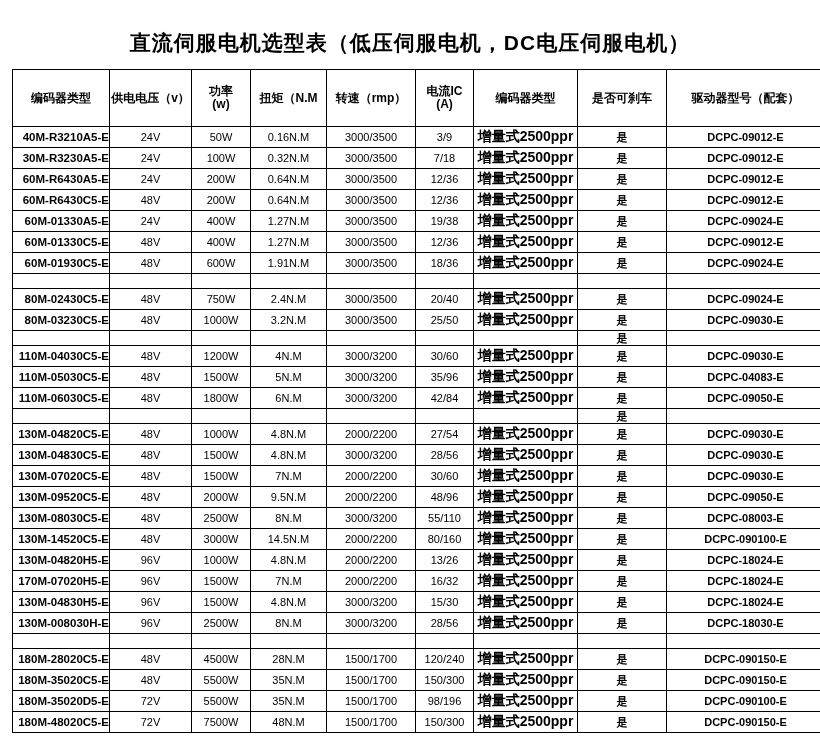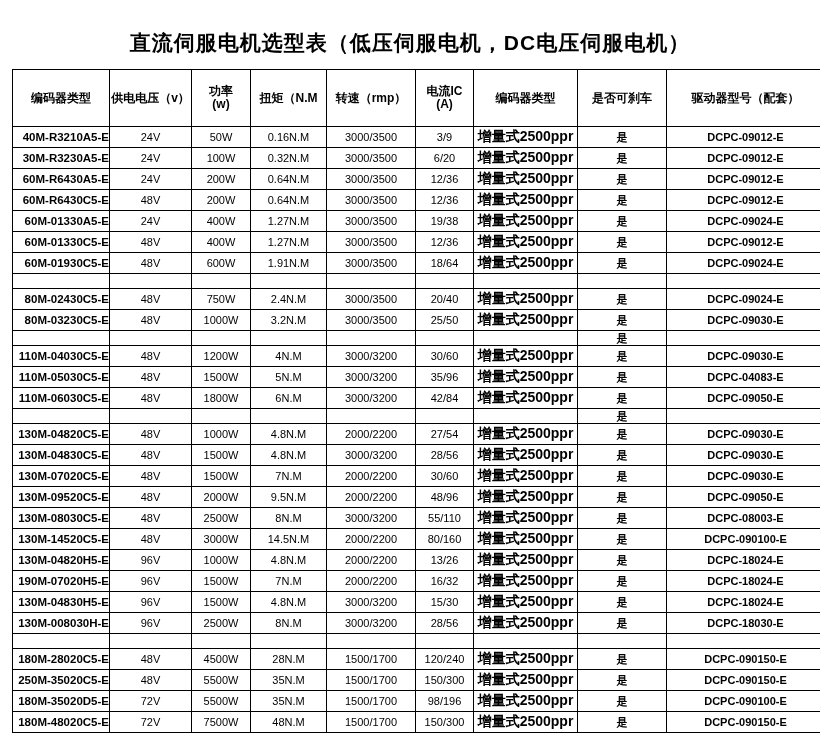--- a/index.html
+++ b/index.html
@@ -128,21 +128,21 @@
           <td class="encoder">增量式2500ppr</td>
           <td class="brake">是</td>
           <td class="driver">DCPC-09012-E</td>
         </tr>
         <tr>
           <td class="model">30M-R3230A5-E</td>
           <td class="voltage">24V</td>
           <td class="power">100W</td>
           <td class="torque">0.32N.M</td>
           <td class="speed">3000/3500</td>
-          <td class="current">6/20</td>
+          <td class="current">7/18</td>
           <td class="encoder">增量式2500ppr</td>
           <td class="brake">是</td>
           <td class="driver">DCPC-09012-E</td>
         </tr>
         <tr>
           <td class="model">60M-R6430A5-E</td>
           <td class="voltage">24V</td>
           <td class="power">200W</td>
           <td class="torque">0.64N.M</td>
           <td class="speed">3000/3500</td>
@@ -183,21 +183,21 @@
           <td class="encoder">增量式2500ppr</td>
           <td class="brake">是</td>
           <td class="driver">DCPC-09012-E</td>
         </tr>
         <tr>
           <td class="model">60M-01930C5-E</td>
           <td class="voltage">48V</td>
           <td class="power">600W</td>
           <td class="torque">1.91N.M</td>
           <td class="speed">3000/3500</td>
-          <td class="current">18/64</td>
+          <td class="current">18/36</td>
           <td class="encoder">增量式2500ppr</td>
           <td class="brake">是</td>
           <td class="driver">DCPC-09024-E</td>
         </tr>
         <tr class="spacer">
           <td class="model"></td>
           <td class="voltage"></td>
           <td class="power"></td>
           <td class="torque"></td>
           <td class="speed"></td>
@@ -354,21 +354,21 @@
           <td class="voltage">96V</td>
           <td class="power">1000W</td>
           <td class="torque">4.8N.M</td>
           <td class="speed">2000/2200</td>
           <td class="current">13/26</td>
           <td class="encoder">增量式2500ppr</td>
           <td class="brake">是</td>
           <td class="driver">DCPC-18024-E</td>
         </tr>
         <tr>
-          <td class="model">190M-07020H5-E</td>
+          <td class="model">170M-07020H5-E</td>
           <td class="voltage">96V</td>
           <td class="power">1500W</td>
           <td class="torque">7N.M</td>
           <td class="speed">2000/2200</td>
           <td class="current">16/32</td>
           <td class="encoder">增量式2500ppr</td>
           <td class="brake">是</td>
           <td class="driver">DCPC-18024-E</td>
         </tr>
         <tr>
@@ -409,21 +409,21 @@
           <td class="voltage">48V</td>
           <td class="power">4500W</td>
           <td class="torque">28N.M</td>
           <td class="speed">1500/1700</td>
           <td class="current">120/240</td>
           <td class="encoder">增量式2500ppr</td>
           <td class="brake">是</td>
           <td class="driver">DCPC-090150-E</td>
         </tr>
         <tr>
-          <td class="model">250M-35020C5-E</td>
+          <td class="model">180M-35020C5-E</td>
           <td class="voltage">48V</td>
           <td class="power">5500W</td>
           <td class="torque">35N.M</td>
           <td class="speed">1500/1700</td>
           <td class="current">150/300</td>
           <td class="encoder">增量式2500ppr</td>
           <td class="brake">是</td>
           <td class="driver">DCPC-090150-E</td>
         </tr>
         <tr>

